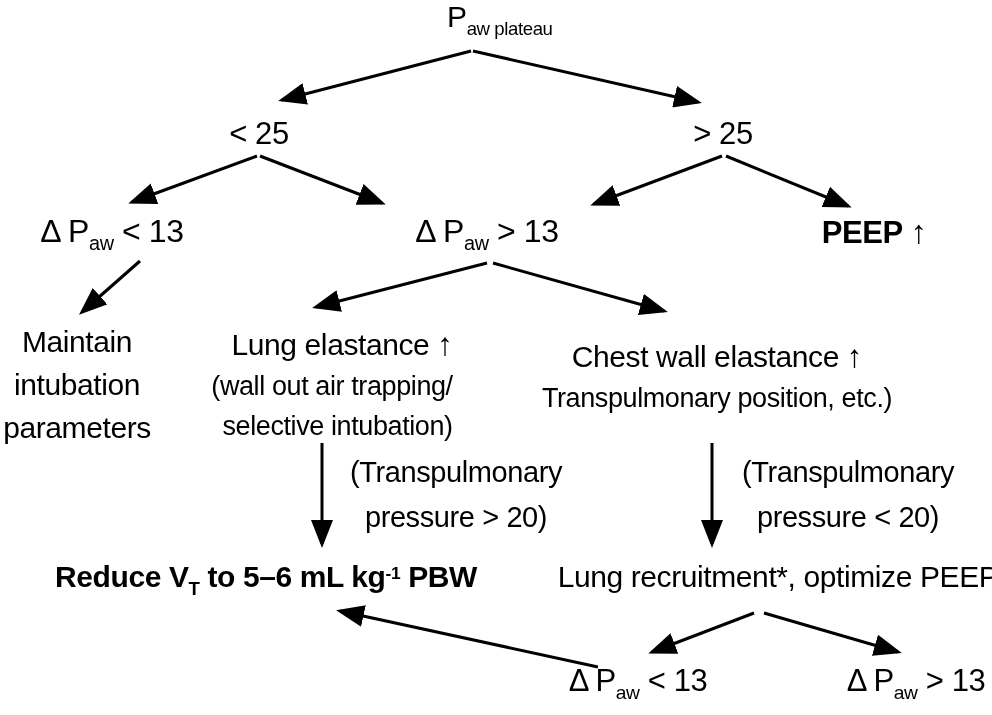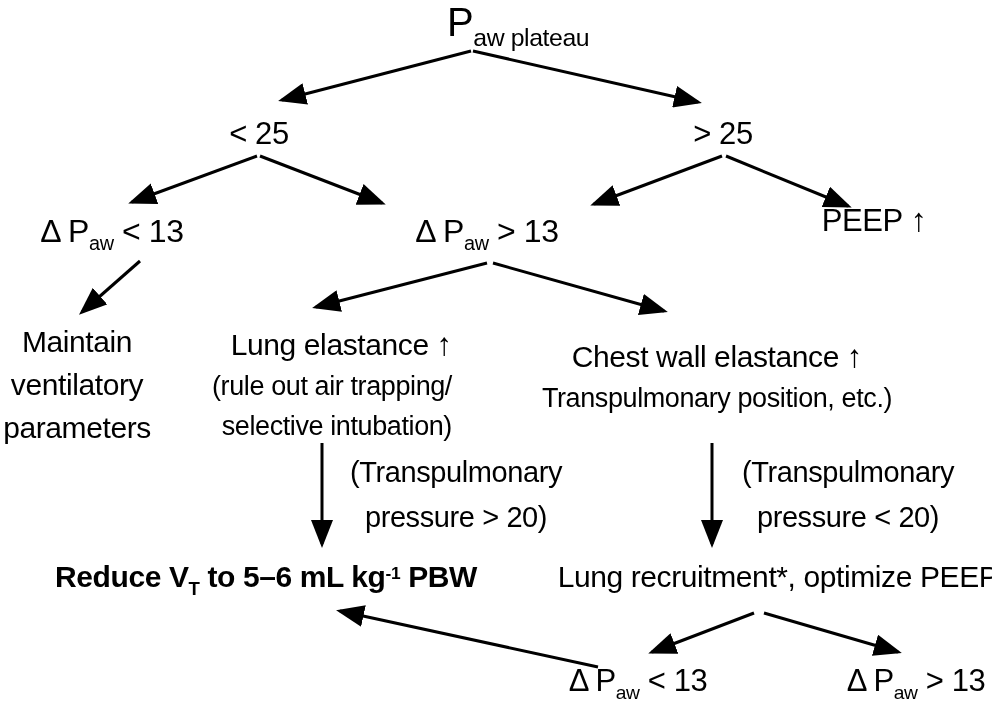--- a/index.html
+++ b/index.html
@@ -7,21 +7,21 @@
     position:relative;width:992px;height:715px;background:#ffffff;
     font-family:"Liberation Sans","DejaVu Sans",sans-serif;
     color:#000;overflow:hidden;letter-spacing:-0.4px;
   }
   .node{position:absolute;white-space:nowrap;text-align:center;}
   .ctr{transform:translateX(-50%);}
   #arrows{position:absolute;left:0;top:0;width:992px;height:715px;}
   #arrows line{stroke:#000;stroke-width:3;}
   .sb{font-size:0.62em;vertical-align:-0.42em;}
   .sp{font-size:0.58em;vertical-align:0.45em;}
-  .f34{font-size:40px;}
+  .f34{font-size:30px;}
   .f32{font-size:32px;}
   .f31{font-size:31px;}
   .f30{font-size:30px;}
   .f29{font-size:29px;}
   .f27{font-size:27px;}
   .lh43{line-height:43px;}
   .lh45{line-height:45px;}
   .lh42{line-height:42px;}
   .lh40{line-height:40px;}
   .upglyph{font-size:1.05em;}
@@ -63,35 +63,35 @@
   <div class="node ctr f31" style="left:723px;top:116px;">
     <span>&gt; 25</span>
   </div>
 
   <div class="node ctr f32" style="left:112px;top:213px;">
     <span>Δ P</span><span class="sb">aw</span><span> &lt; 13</span>
   </div>
   <div class="node ctr f32" style="left:487px;top:213px;">
     <span>Δ P</span><span class="sb">aw</span><span> &gt; 13</span>
   </div>
-  <div class="node ctr f31" style="left:874px;top:202px;">
+  <div class="node ctr f31" style="left:874px;top:214px;font-weight:bold;">
     <span>PEEP </span><span class="upglyph">↑</span>
   </div>
 
   <div class="node ctr f30 lh43" style="left:77px;top:320px;">
     <div>Maintain</div>
-    <div>ventilatory</div>
+    <div>intubation</div>
     <div>parameters</div>
   </div>
 
   <div class="node ctr" style="left:332px;top:323px;text-align:right;">
     <div class="f30 lh42">
       <span>Lung elastance </span><span class="upglyph">↑</span>
     </div>
-    <div class="f27 lh40">(rule out air trapping/</div>
+    <div class="f27 lh40">(wall out air trapping/</div>
     <div class="f27 lh40">selective intubation)</div>
   </div>
 
   <div class="node ctr" style="left:717px;top:323px;margin-top:12px;">
     <div class="f30 lh42">
       <span>Chest wall elastance </span><span class="upglyph">↑</span>
     </div>
     <div class="f27 lh40">Transpulmonary position, etc.)</div>
   </div>
 

